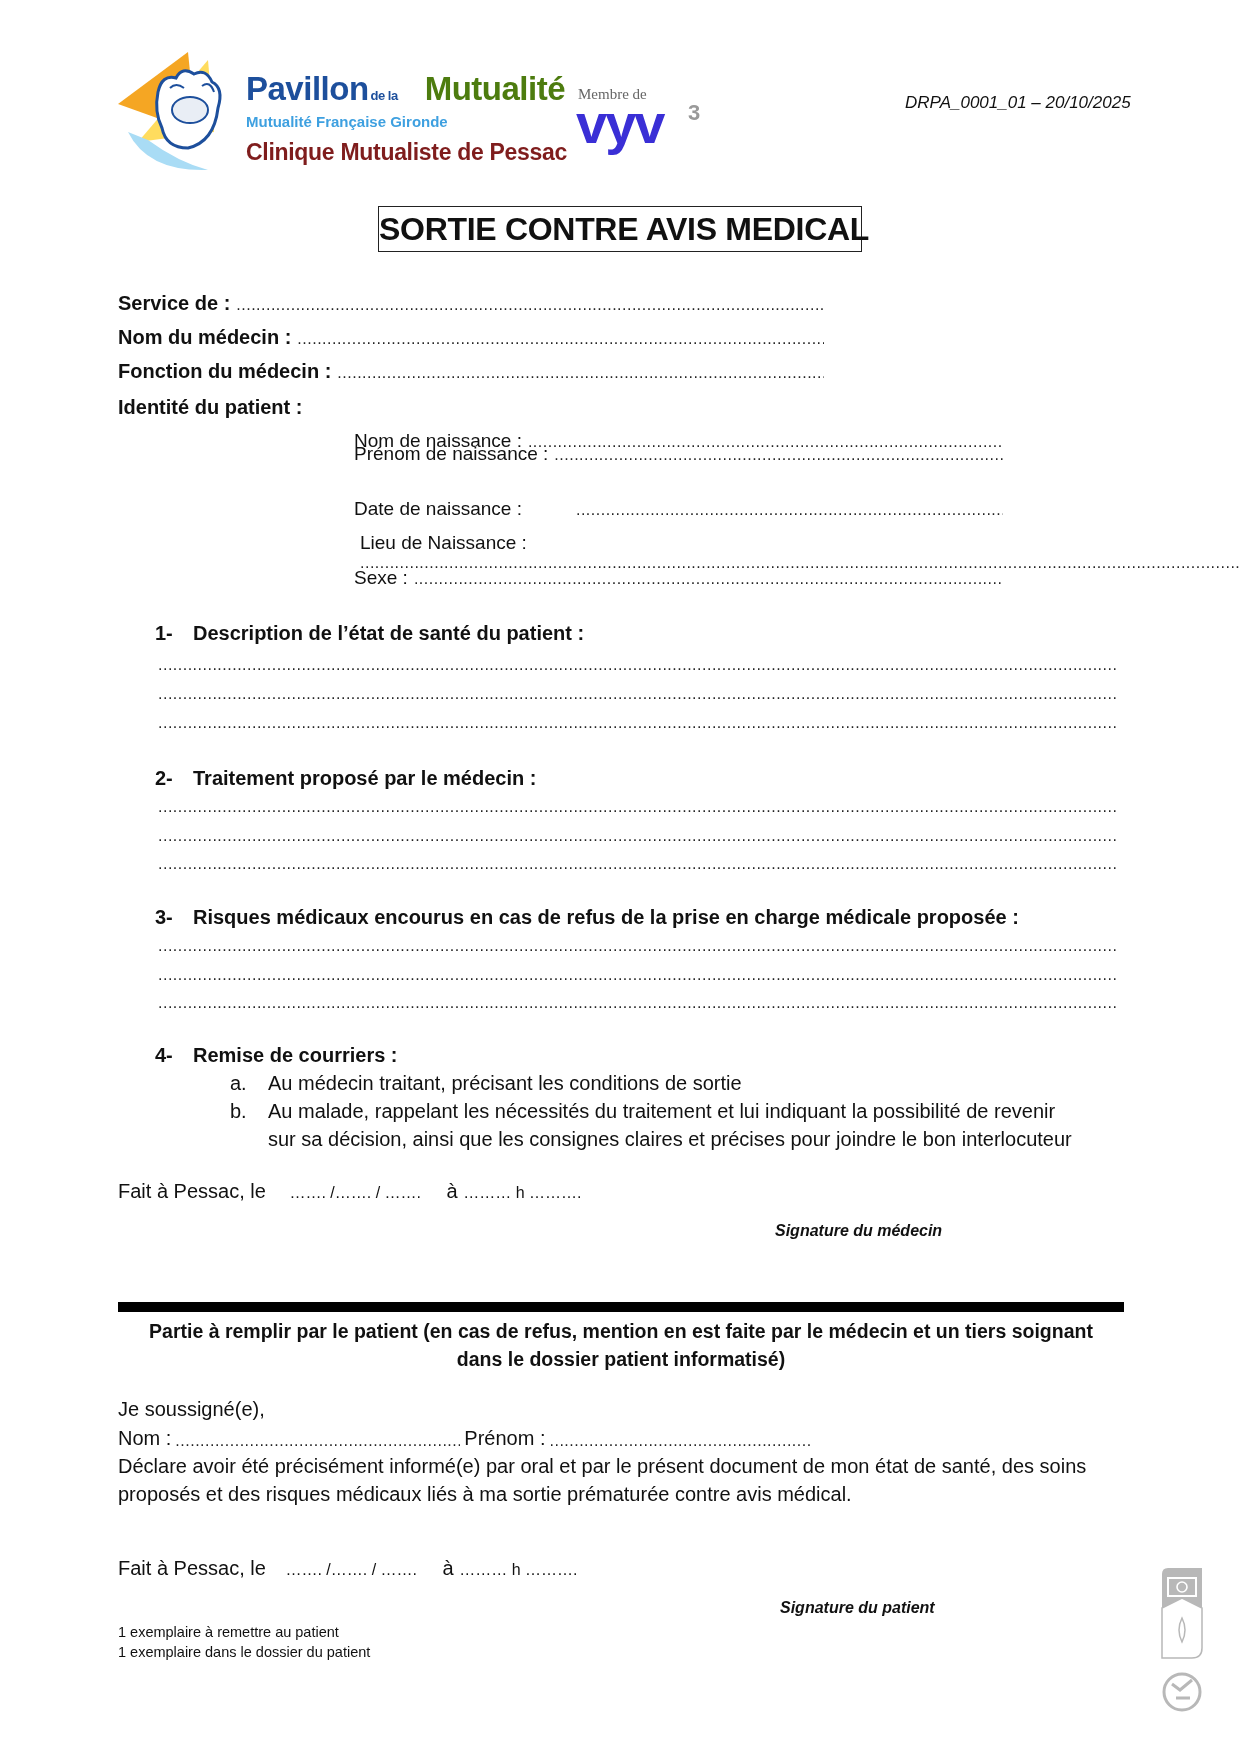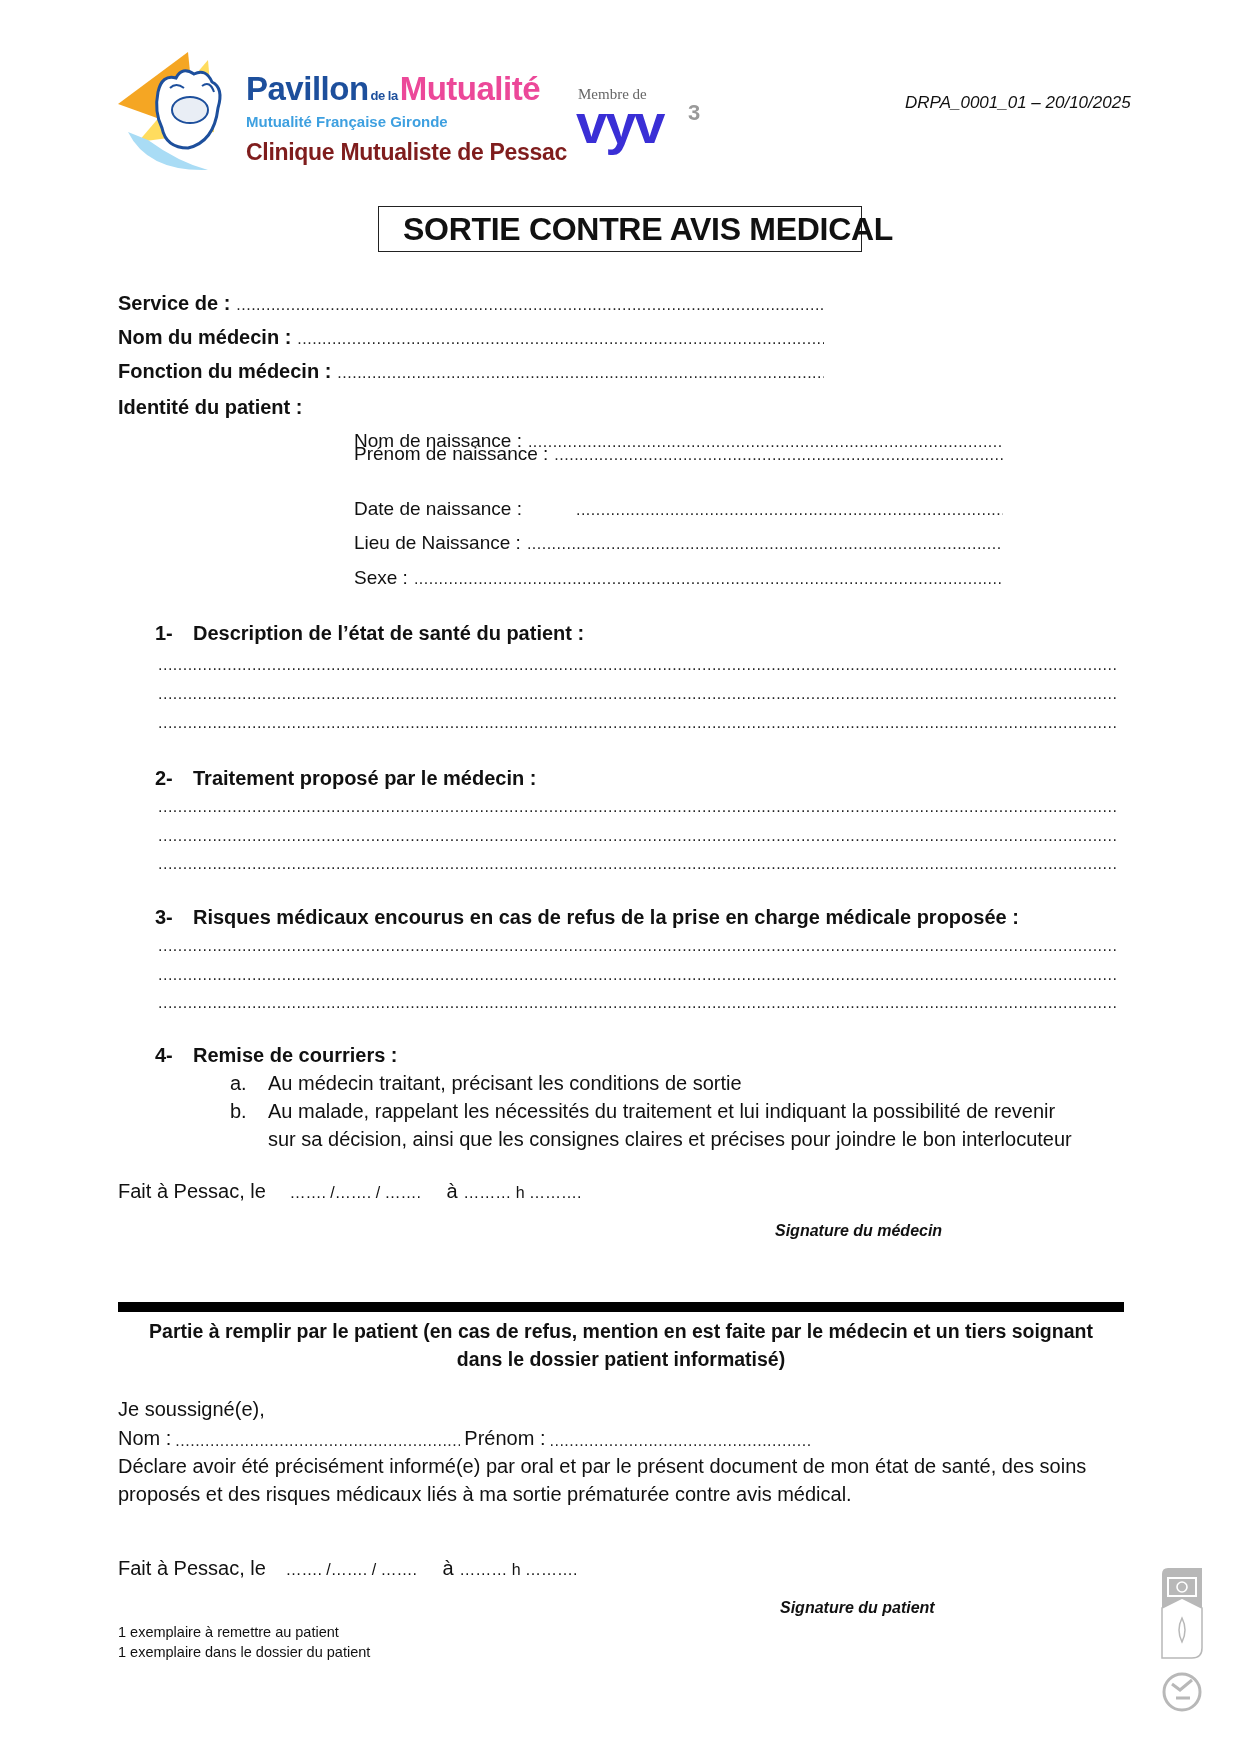--- a/index.html
+++ b/index.html
@@ -9,31 +9,31 @@
     .bold { font-weight: bold; }
     .f19 { font-size: 19px; }
     .f20 { font-size: 20px; }
     .dots { overflow: hidden; white-space: nowrap; letter-spacing: 0.5px; color: #222; font-size: 16px; }
     .dots::after { content: "................................................................................................................................................................................................................................................................................................................................................................................................................................."; }
 
     
     #logo-mark { position: absolute; left: 118px; top: 52px; width: 130px; height: 126px; }
     .brand-pavillon { left: 246px; top: 70px; font-size: 33px; font-weight: bold; color: #1d4f9c; letter-spacing: -0.5px; }
     .brand-dela { font-size: 13px; color: #1d4f9c; font-weight: bold; margin: 0 2px; }
-    .brand-mutualite { color: #ec4899; }
+    .brand-mutualite { color: #4d7c0f; margin-left: 25px; }
     .brand-sub { left: 246px; top: 113px; font-size: 15px; font-weight: bold; color: #3ea0e0; }
     .brand-clinique { left: 246px; top: 139px; font-size: 23px; font-weight: bold; color: #7f1d1d; letter-spacing: -0.3px; }
     .membre { left: 578px; top: 86px; font-size: 15px; font-family: "Liberation Serif", serif; color: #666; }
     .vyv { left: 576px; top: 96px; font-size: 56px; font-weight: bold; color: #3a2fd6; letter-spacing: -2px; line-height: 1; }
     .vyv-mark { left: 688px; top: 100px; font-size: 22px; color: #999; font-weight: bold; }
     .doc-code { left: 905px; top: 93px; font-size: 17px; font-style: italic; }
 
     .title-box { left: 378px; top: 206px; width: 484px; height: 46px; border: 1.5px solid #222;
                  box-sizing: border-box; text-align: center; font-size: 32px; font-weight: bold;
-                 line-height: 44px; letter-spacing: -0.3px; padding-left: 24px; }
+                 line-height: 44px; letter-spacing: -0.3px; }
 
     .row { position: absolute; display: flex; align-items: baseline; }
     .row .lbl { white-space: nowrap; }
     .row .dots { flex: 1; margin-left: 6px; }
 
     .section-title { font-size: 20px; font-weight: bold; }
     .num { display: inline-block; width: 38px; }
 
     .bar { position: absolute; left: 118px; top: 1302px; width: 1006px; height: 10px; background: #000; }
     .center-bold { position: absolute; left: 118px; width: 1006px; text-align: center; font-size: 19.5px; font-weight: bold; }
@@ -89,21 +89,21 @@
   <span class="dots"></span>
 </div>
 <div class="row f19" style="left:354px; top:443px; width:649px;">
   <span class="lbl">Prénom de naissance :</span>
   <span class="dots"></span>
 </div>
 <div class="row f19" style="left:354px; top:498px; width:649px;gap:48px;">
   <span class="lbl">Date de naissance :</span>
   <span class="dots"></span>
 </div>
-<div class="row f19" style="left:354px; top:532px; width:649px;">
+<div class="row f19" style="left:354px; top:532px; width:649px;flex-direction:column;">
   <span class="lbl">Lieu de Naissance :</span>
   <span class="dots"></span>
 </div>
 <div class="row f19" style="left:354px; top:567px; width:649px;">
   <span class="lbl">Sexe :</span>
   <span class="dots"></span>
 </div>
 
 <div class="abs section-title" style="left:155px; top:622px;">
   <span class="num">1-</span><span>Description de l’état de santé du patient :</span>

